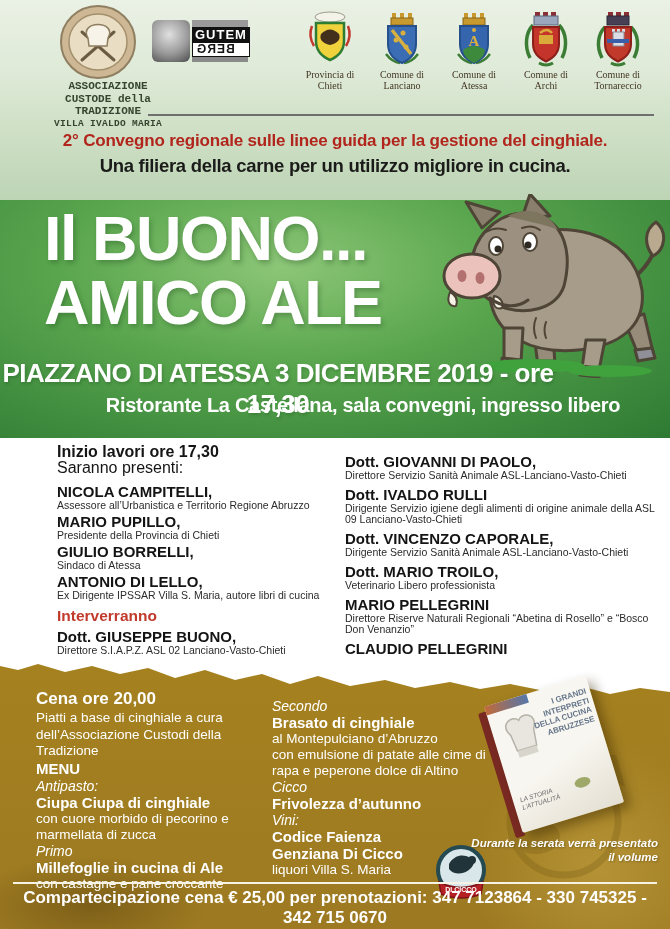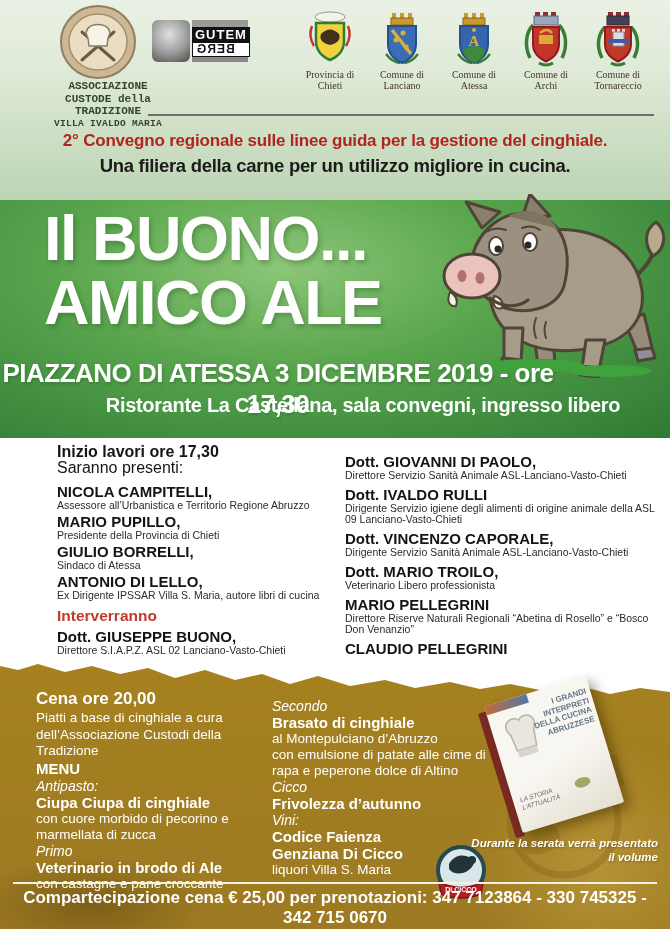--- a/index.html
+++ b/index.html
@@ -345,21 +345,21 @@
   </svg>
 
   <div class="menu-col1">
     <div class="m-title">Cena ore 20,00</div>
     <div class="m-sub">Piatti a base di cinghiale a cura dell’Associazione Custodi della Tradizione</div>
     <div class="m-menu">MENU</div>
     <div class="m-course">Antipasto:</div>
     <div class="m-dish">Ciupa Ciupa di cinghiale</div>
     <div class="m-desc">con cuore morbido di pecorino e marmellata di zucca</div>
     <div class="m-course">Primo</div>
-    <div class="m-dish">Veterinario in brodo di Ale</div>
+    <div class="m-dish">Millefoglie in cucina di Ale</div>
     <div class="m-desc">con castagne e pane croccante</div>
   </div>
 
   <div class="menu-col2">
     <div class="m-course">Secondo</div>
     <div class="m-dish">Brasato di cinghiale</div>
     <div class="m-desc">al Montepulciano d’Abruzzo</div>
     <div class="m-desc">con emulsione di patate alle cime di rapa e peperone dolce di Altino</div>
     <div class="m-course">Cicco</div>
     <div class="m-dish">Frivolezza d’autunno</div>

